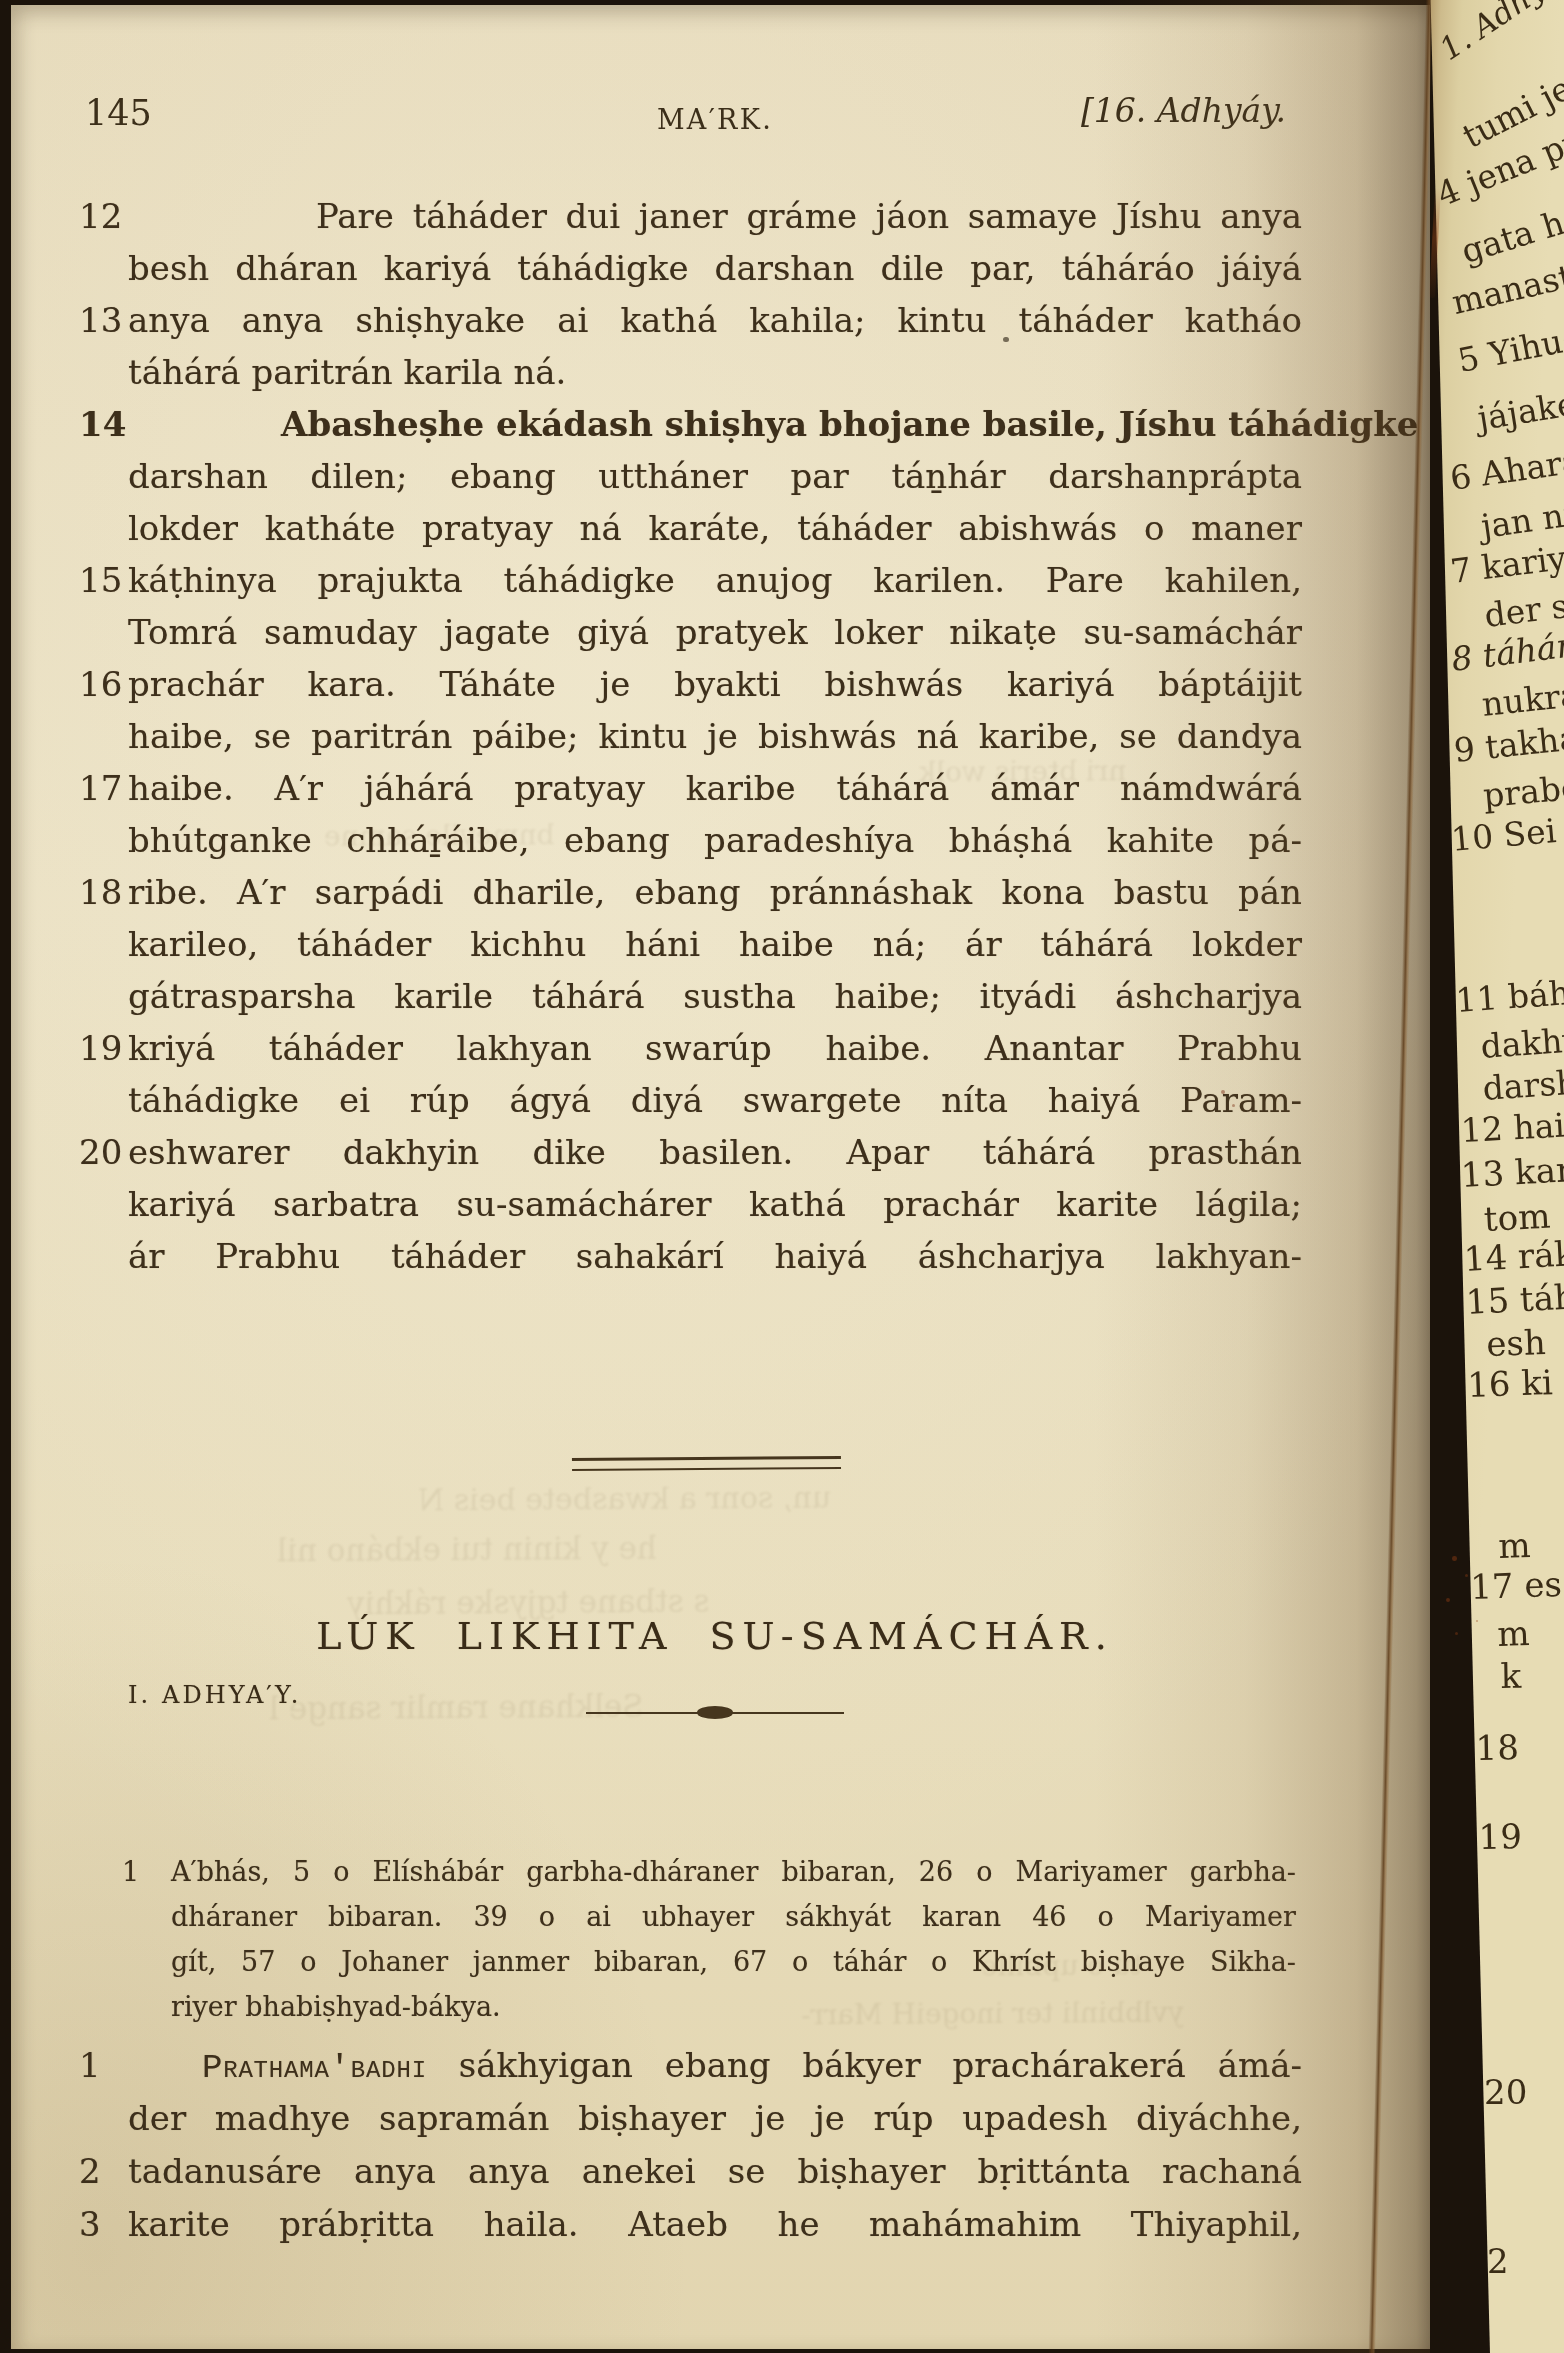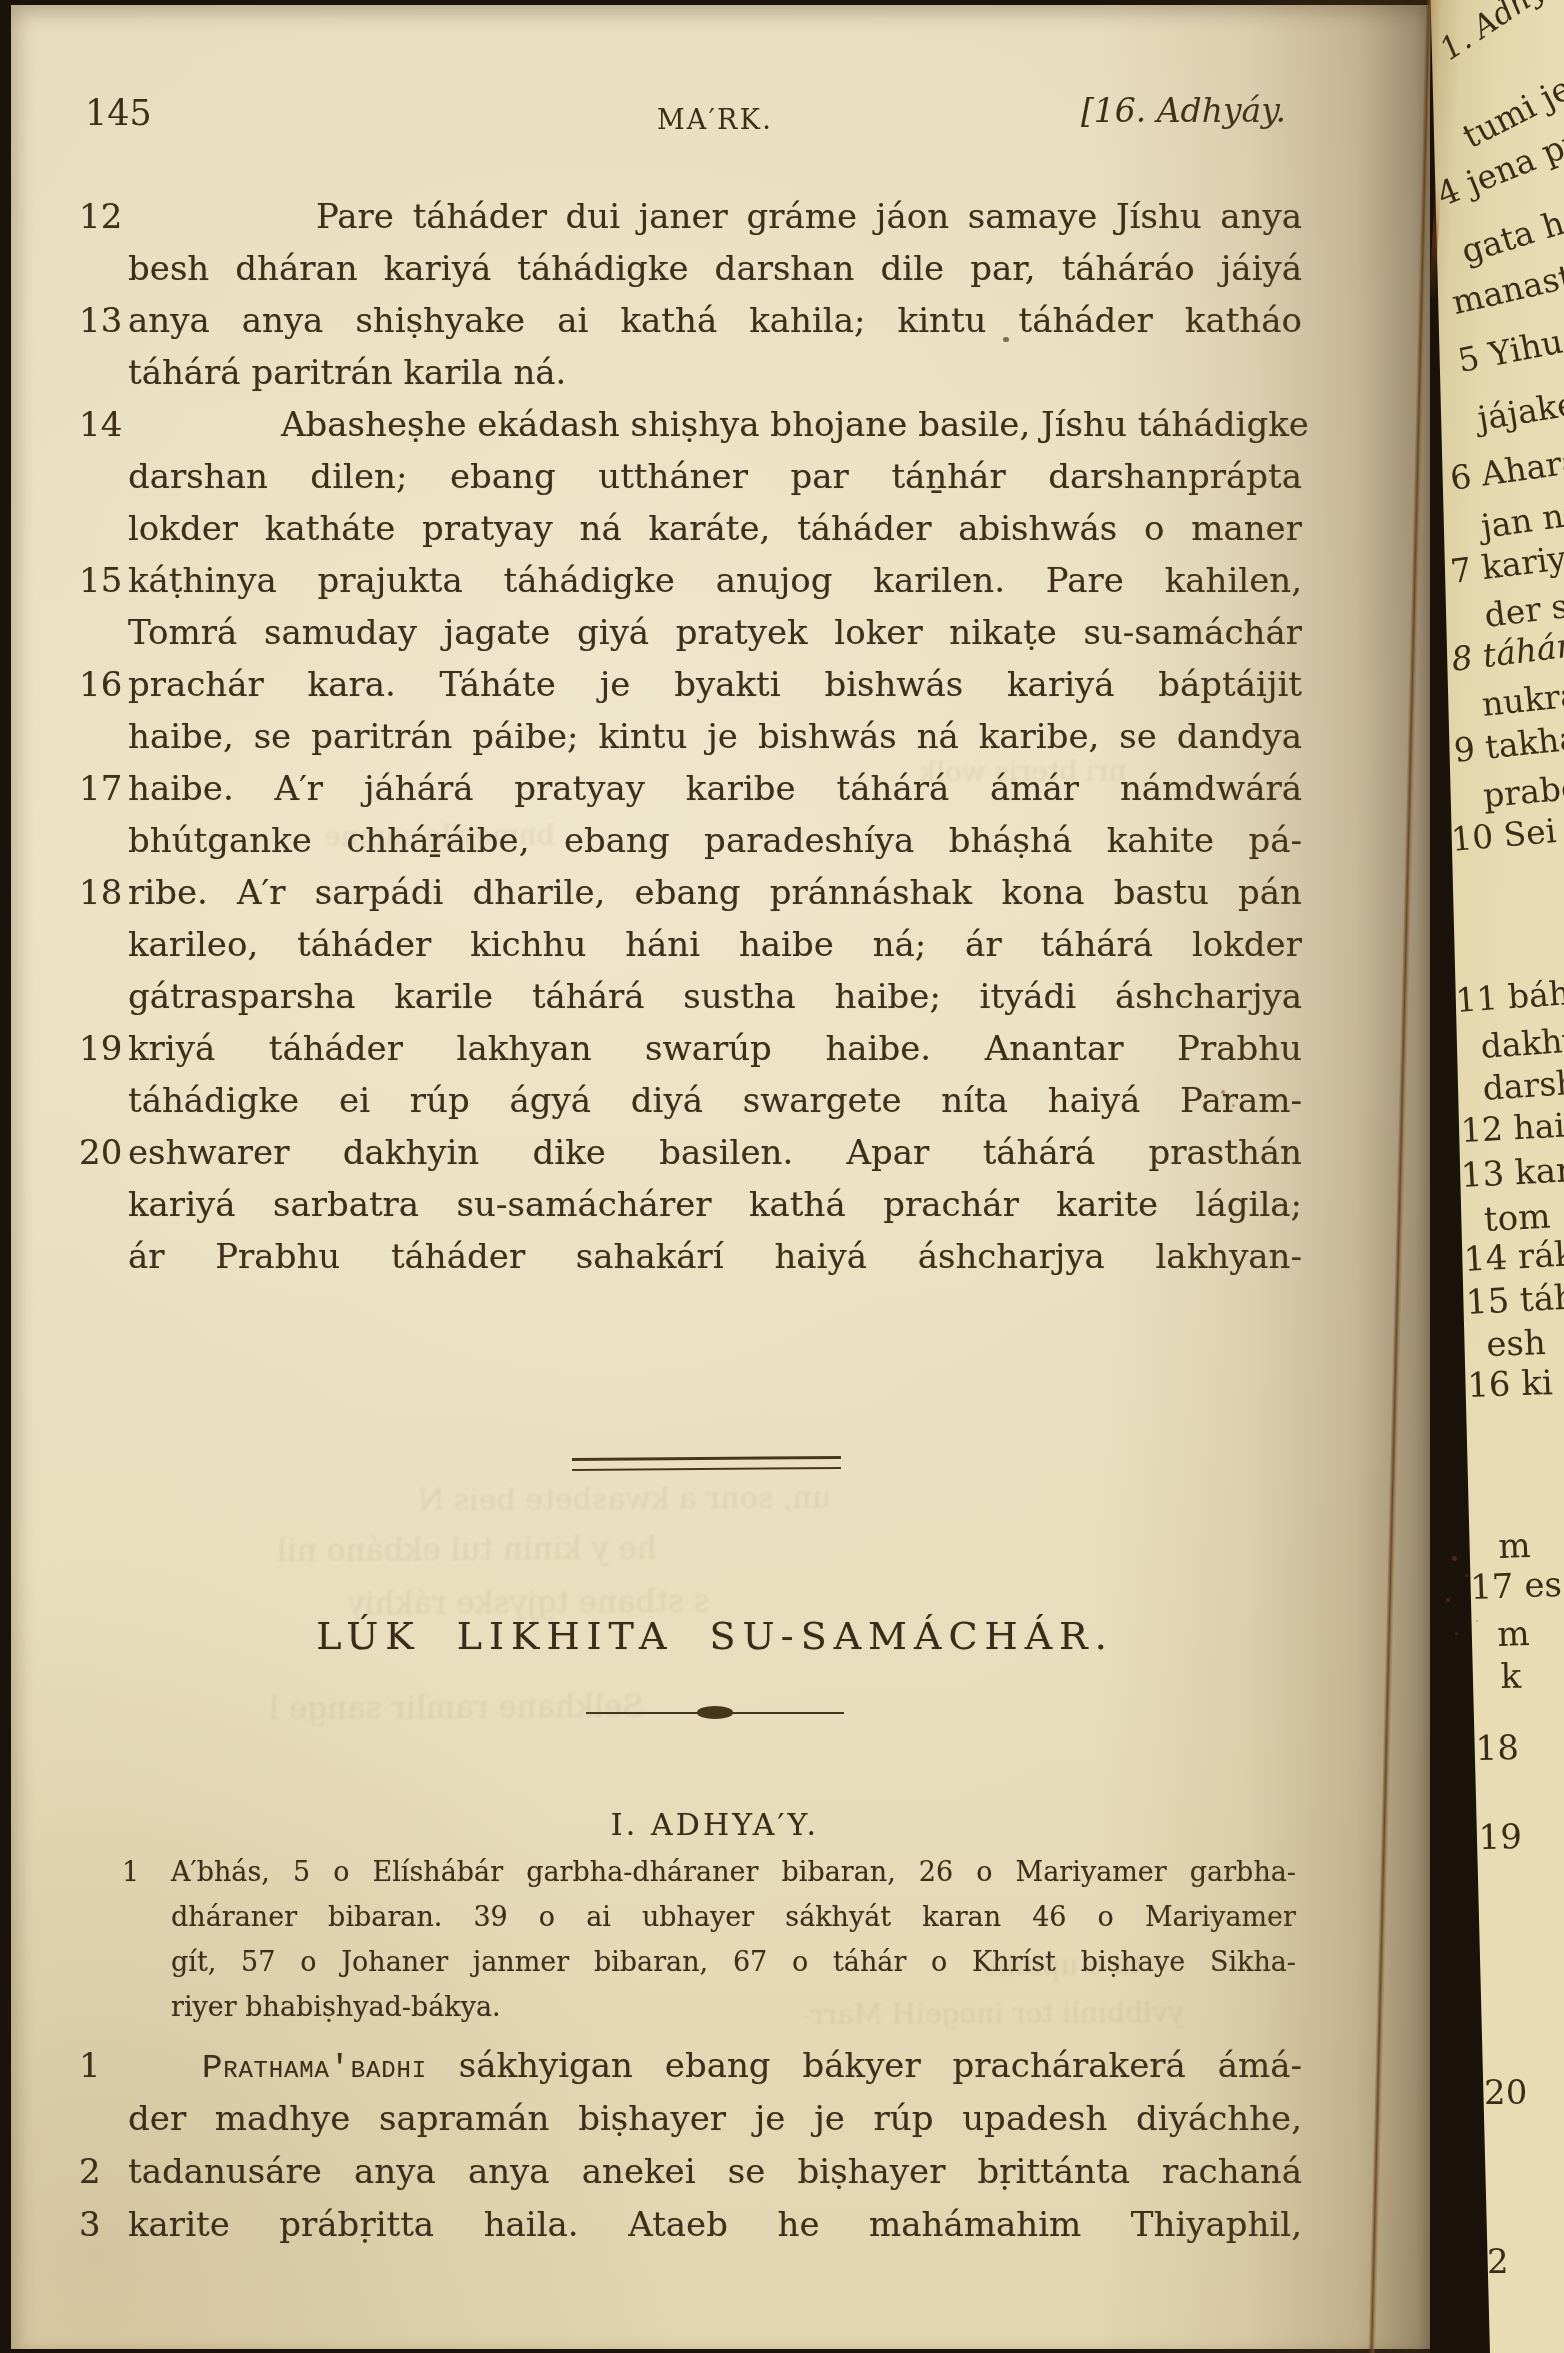--- a/index.html
+++ b/index.html
@@ -45,22 +45,22 @@
   .lead{font-variant:small-caps;letter-spacing:0.8px;font-family:Liberation Mono, monospace;}
 
   
   .rule-double{position:absolute;left:561px;top:1452px;width:269px;height:7.8px;transform:rotate(-0.4deg);
     border-top:3.1px solid #46361e;border-bottom:2.3px solid #46361e;}
   .book-title{position:absolute;left:117px;top:1609px;width:1174px;text-align:center;
     font-size:38px;letter-spacing:7px;word-spacing:17px;color:#3a2c18;text-shadow:0 0 0.8px rgba(58,44,24,0.4);}
   .ornament{position:absolute;left:117px;top:1700px;width:1174px;height:15.6px;}
   .orn-line{position:absolute;left:458px;top:7px;width:258px;height:2.3px;background:#46361e;}
   .orn-diamond{position:absolute;left:569px;top:1.6px;width:36px;height:12.5px;background:#46361e;border-radius:50%/50%;}
-  .chapter-heading{position:absolute;left:117px;top:1802px;width:1174px;text-align:center;
-    font-size:30px;letter-spacing:3.1px;color:#3a2c18;text-shadow:0 0 0.8px rgba(58,44,24,0.4);}
+  .chapter-heading{position:absolute;left:117px;top:1676px;width:1174px;text-align:left;
+    font-size:24px;letter-spacing:3.1px;color:#3a2c18;text-shadow:0 0 0.8px rgba(58,44,24,0.4);}
 
   
   .ghost{position:absolute;color:#6d5a38;opacity:0.10;filter:blur(1.3px);transform:scaleX(-1) rotate(0.4deg);white-space:nowrap;}
 
   
   .stain{position:absolute;border-radius:50%;pointer-events:none;}
   .streak{left:1432px;top:188px;width:6.3px;height:110px;border-radius:3.9px;transform:rotate(3deg);
     background:linear-gradient(180deg,rgba(150,70,25,0) 0%,rgba(150,70,25,0.45) 45%,rgba(150,70,25,0.05) 100%);}
 </style>
 </head>
@@ -82,21 +82,21 @@
 
     <span class="pagenum">145</span>
     <span class="runhead">MA′RK.</span>
     <span class="chaphead">[16. Adhyáy.</span>
 
     <div class="column mark-col" id="mark-lines">
         <div class="bline" style="padding-left: 188px;"><span class="vnum">12</span>Pare táháder dui janer gráme jáon samaye Jíshu anya</div>
         <div class="bline">besh dháran kariyá táhádigke darshan dile par, táháráo jáiyá</div>
         <div class="bline"><span class="vnum">13</span>anya anya shiṣhyake ai kathá kahila; kintu táháder katháo</div>
         <div class="bline flush">táhárá paritrán karila ná.</div>
-        <div class="bline" style="padding-left: 153px;"><span class="vnum">14</span>Abasheṣhe ekádash shiṣhya bhojane basile, Jíshu táhádigke</div>
+        <div class="bline" style="padding-left: 153px; font-weight: bold;"><span class="vnum">14</span>Abasheṣhe ekádash shiṣhya bhojane basile, Jíshu táhádigke</div>
         <div class="bline">darshan dilen; ebang uttháner par táṉhár darshanprápta</div>
         <div class="bline">lokder katháte pratyay ná karáte, táháder abishwás o maner</div>
         <div class="bline"><span class="vnum">15</span>káṭhinya prajukta táhádigke anujog karilen. Pare kahilen,</div>
         <div class="bline">Tomrá samuday jagate giyá pratyek loker nikaṭe su-samáchár</div>
         <div class="bline"><span class="vnum">16</span>prachár kara. Táháte je byakti bishwás kariyá báptáijit</div>
         <div class="bline">haibe, se paritrán páibe; kintu je bishwás ná karibe, se dandya</div>
         <div class="bline"><span class="vnum">17</span>haibe. A′r jáhárá pratyay karibe táhárá ámár námdwárá</div>
         <div class="bline">bhútganke chháṟáibe, ebang paradeshíya bháṣhá kahite pá-</div>
         <div class="bline"><span class="vnum">18</span>ribe. A′r sarpádi dharile, ebang pránnáshak kona bastu pán</div>
         <div class="bline">karileo, táháder kichhu háni haibe ná; ár táhárá lokder</div>

